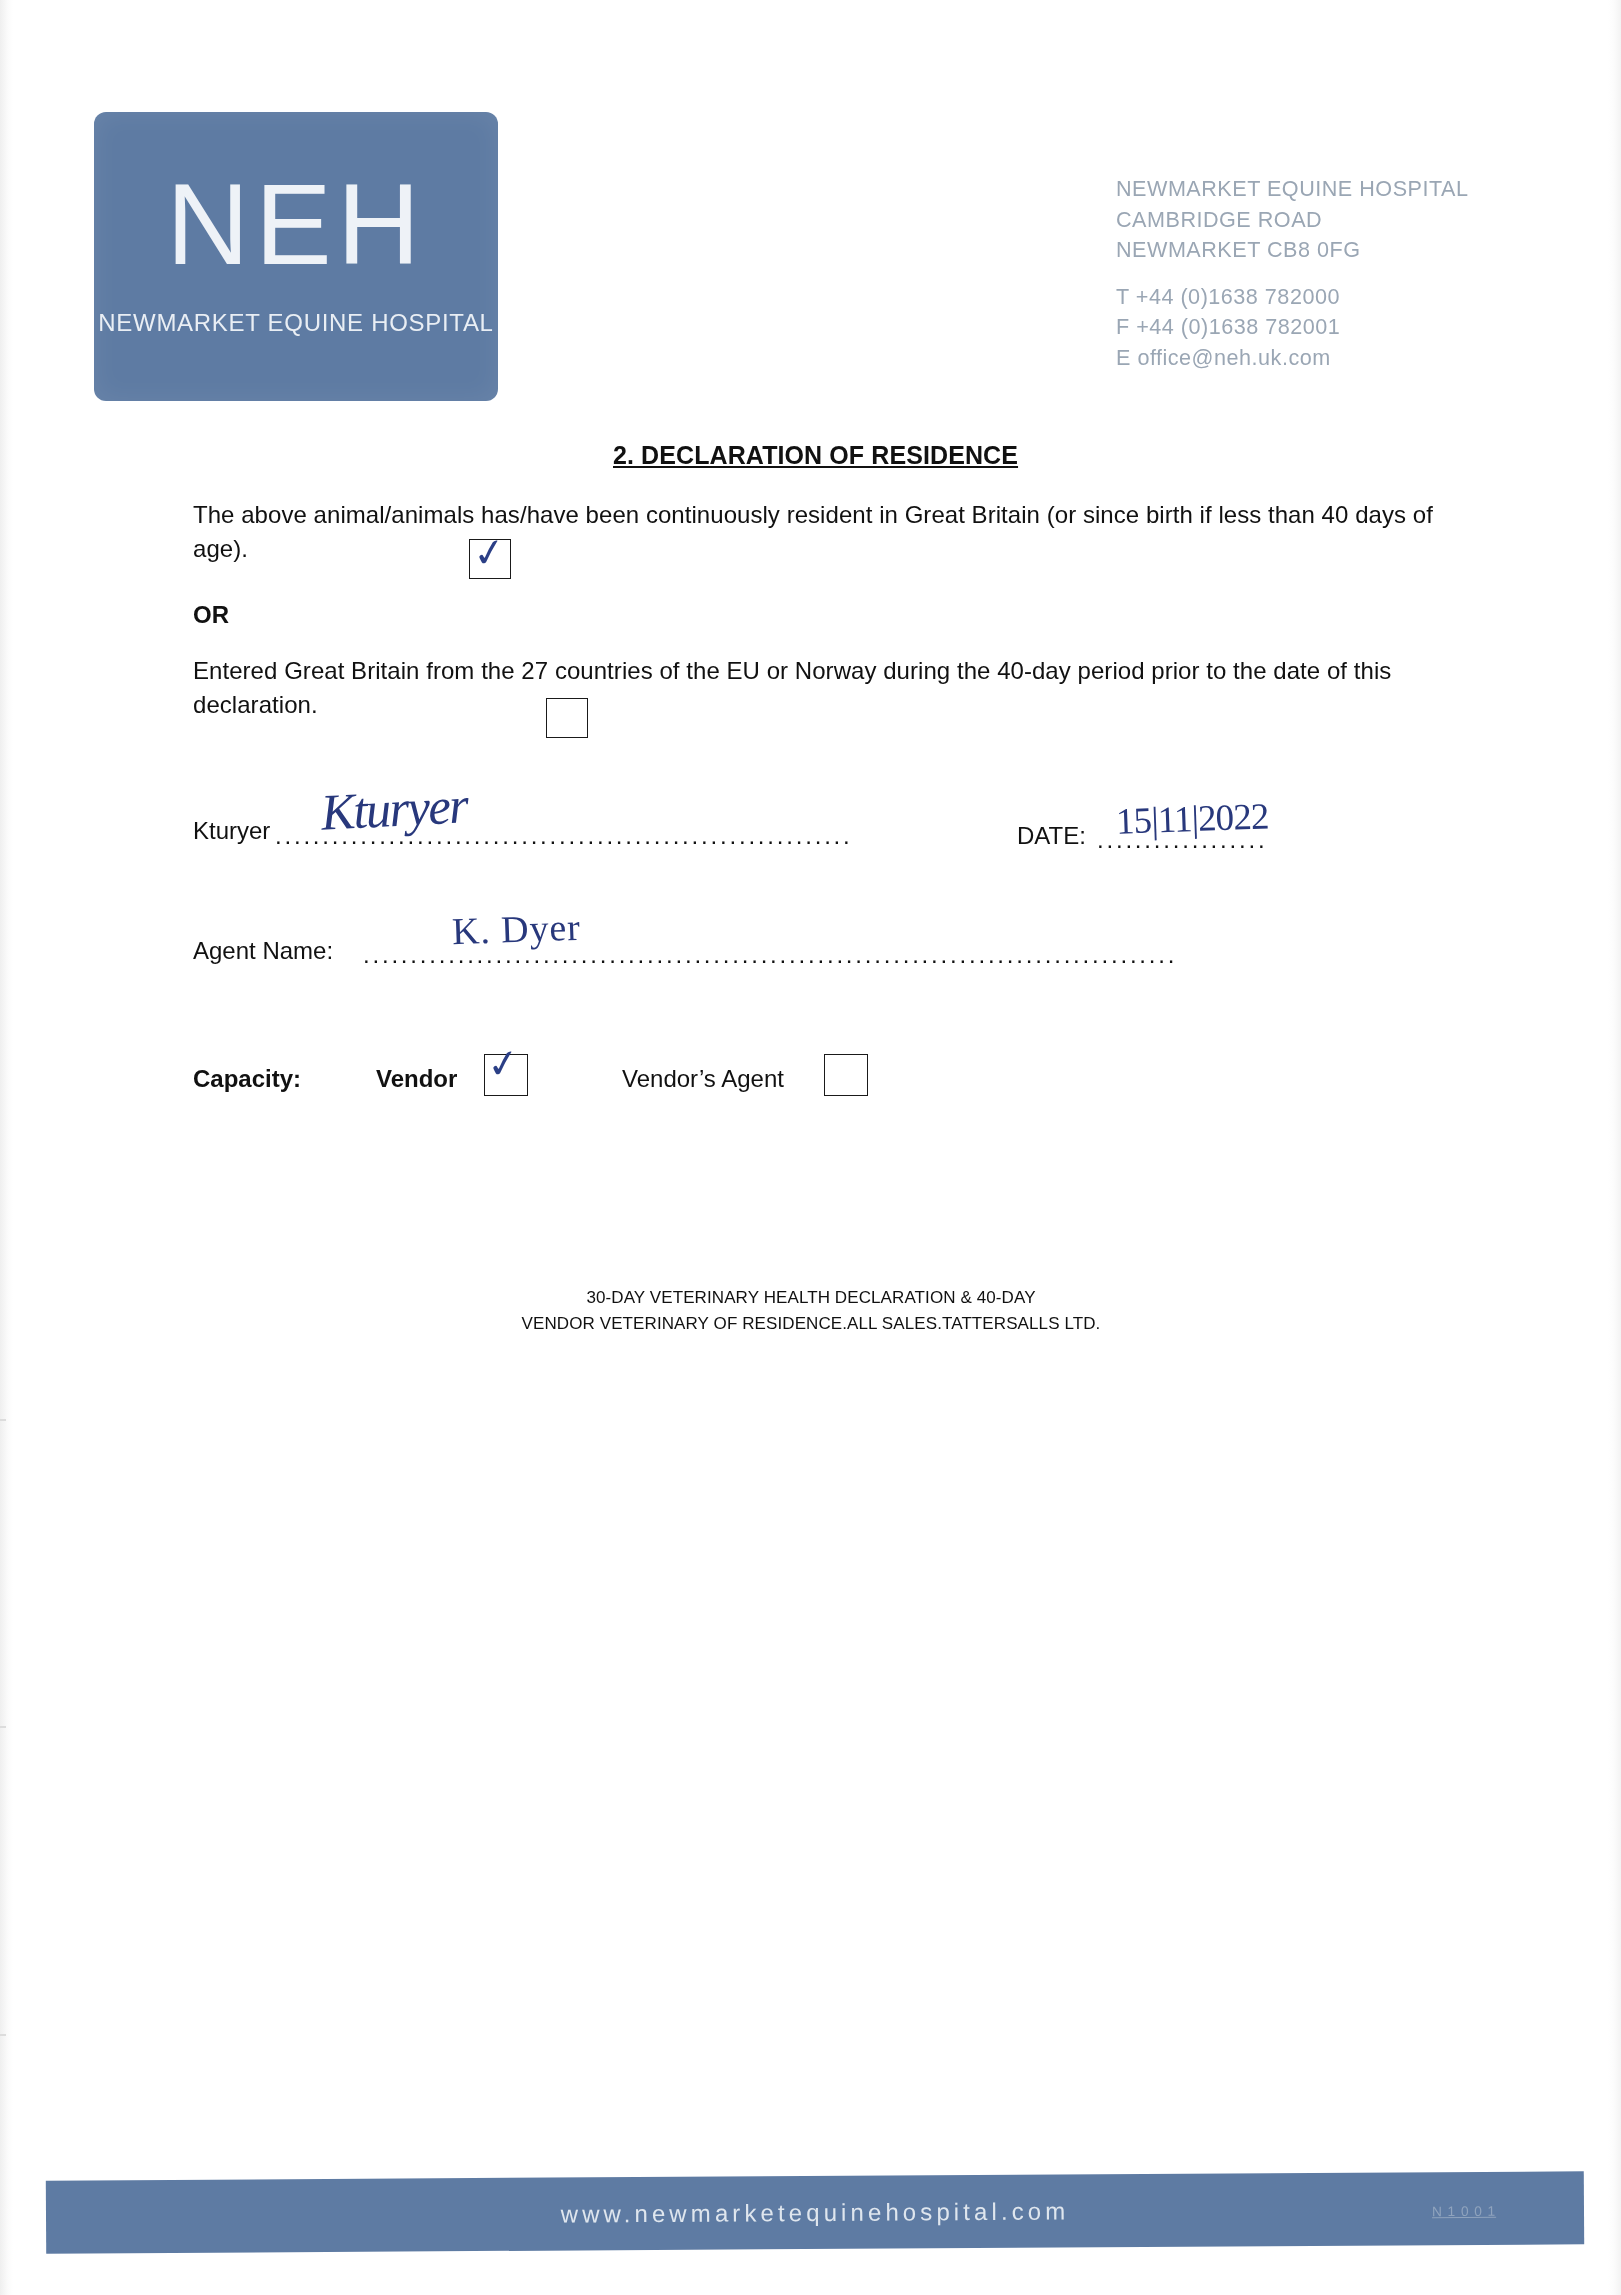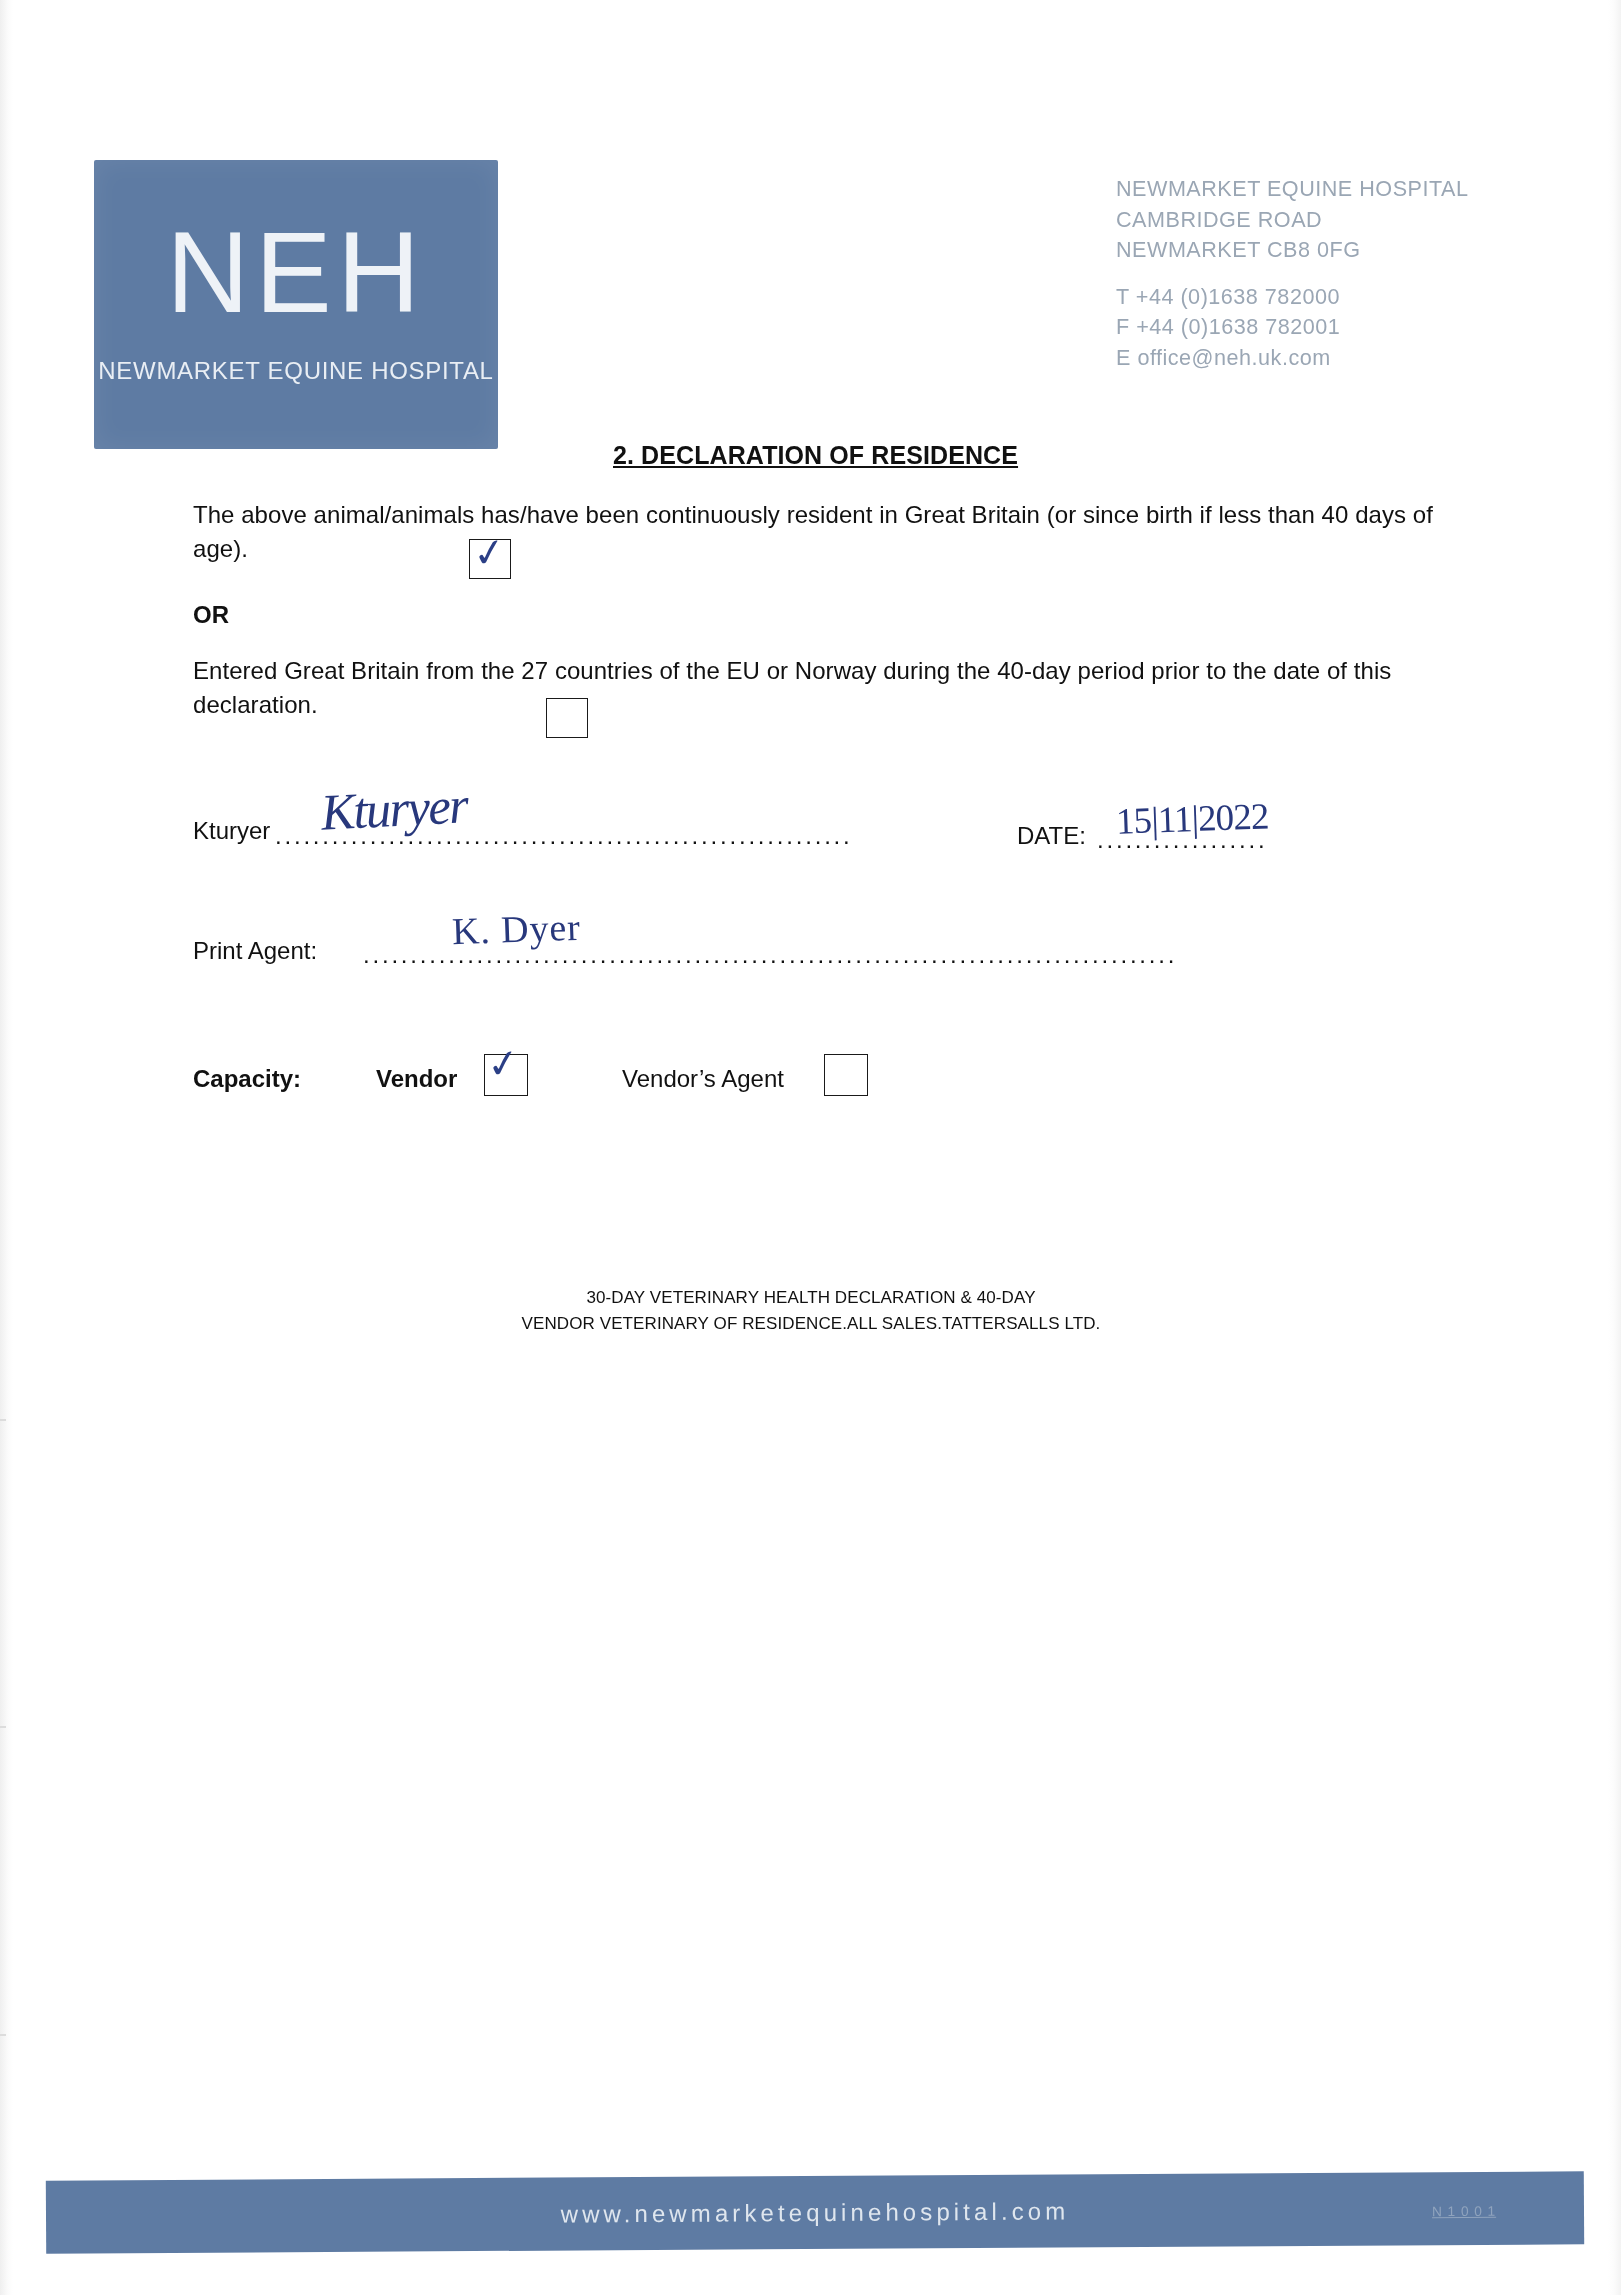--- a/index.html
+++ b/index.html
@@ -44,23 +44,22 @@
   }
 
   
   .logo-box {
     position: absolute;
     left: 94px;
     top: 112px;
     width: 404px;
     height: 289px;
     background: #5e7ba3;
-    border-radius: 2px;
+    border-radius: 12px;
     box-shadow: inset 0 0 27.5px rgba(255,255,255,0.08);
-    margin-top: 48px;
   }
   .logo-neh {
     position: absolute;
     left: 0;
     top: 55px;
     width: 404px;
     text-align: center;
     font-family: "Liberation Sans", sans-serif;
     font-size: 115px;
     font-weight: 300;
@@ -339,21 +338,21 @@
   <div class="checkbox cb2"></div>
 
   <div class="sig-label">Kturyer</div>
   <div class="dots-sig">..................................................................................</div>
   <div class="sig-hand">Kturyer</div>
 
   <div class="date-label">DATE:</div>
   <div class="dots-date">..................</div>
   <div class="date-hand">15|11|2022</div>
 
-  <div class="print-label">Print Agent: </div>
+  <div class="print-label">Agent Name: </div>
   <div class="dots-print">...................................................................................................................</div>
   <div class="print-hand">K. Dyer</div>
 
   <div class="cap-label">Capacity:</div>
   <div class="vendor-label">Vendor</div>
   <div class="checkbox cb3"></div>
   <div class="tick tick3">✓</div>
   <div class="agent-label">Vendor’s Agent</div>
   <div class="checkbox cb4"></div>
 

